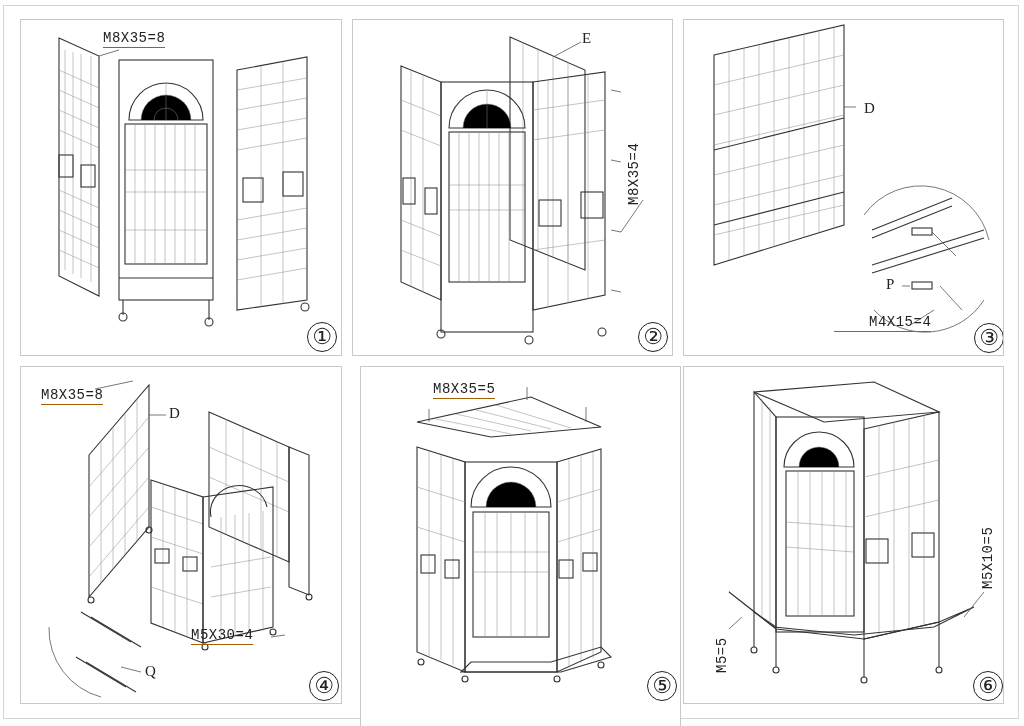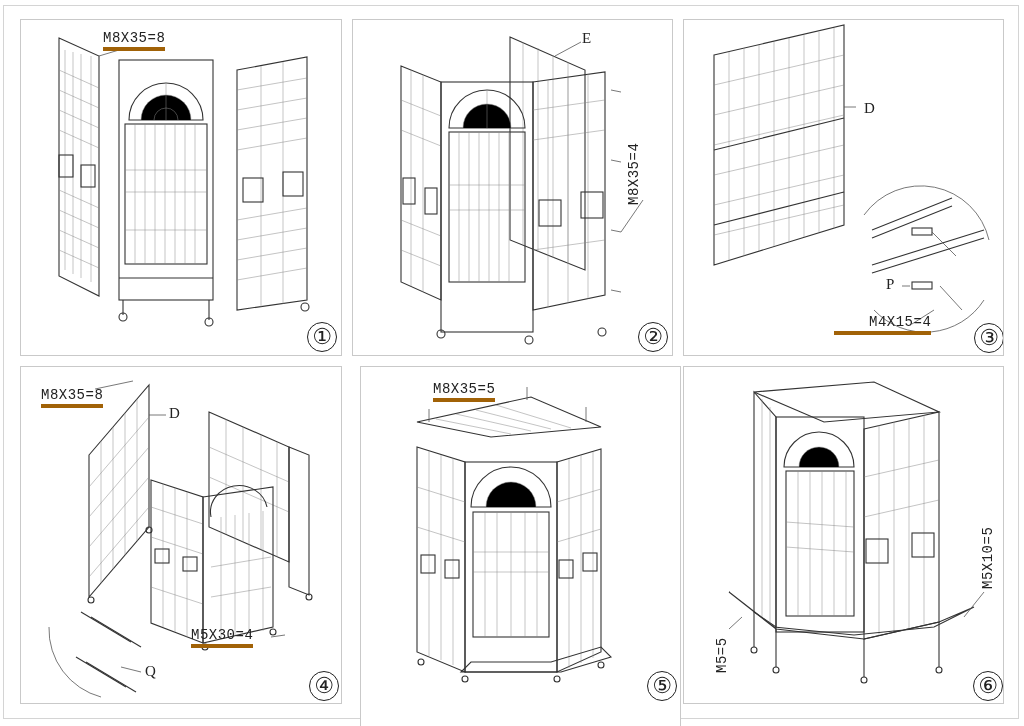--- a/index.html
+++ b/index.html
@@ -3,21 +3,21 @@
 <meta charset="utf-8">
 <style>
   html,body{margin:0;padding:0;background:#ffffff;}
   body{width:1024px;height:726px;position:relative;overflow:hidden;font-family:"Liberation Serif","DejaVu Serif",serif;}
   .outer{position:absolute;left:3px;top:5px;width:1016px;height:714px;border:1px solid #d4d4d4;box-sizing:border-box;}
   .panel{position:absolute;border:1px solid #c9c9c9;box-sizing:border-box;background:#fff;overflow:hidden;}
   .panel svg{position:absolute;left:0;top:0;}
   .step-num{position:absolute;width:30px;height:30px;border:1.6px solid #222;border-radius:50%;box-sizing:border-box;
     display:flex;align-items:center;justify-content:center;font-family:"DejaVu Sans",sans-serif;font-size:22px;color:#222;line-height:1;}
   .label{position:absolute;font-family:"Liberation Mono","DejaVu Sans Mono",monospace;font-size:14px;color:#222;white-space:nowrap;letter-spacing:0.5px;}
-  .label.ul{border-bottom:4px solid #a16207;padding-bottom:1px;}
+  .label.ul{border-bottom:1px solid #a16207;padding-bottom:1px;}
   .label.vert{transform:rotate(-90deg);transform-origin:left top;}
   .letter{position:absolute;font-family:"Liberation Serif",serif;font-size:15px;color:#222;}
   .ln{stroke:#555;stroke-width:0.8;fill:none;}
   .fr{stroke:#333;stroke-width:1.1;fill:none;}
   .grid{stroke:#888;stroke-width:0.5;}
 </style>
 </head>
 <body>
 
 <div class="outer"></div>

